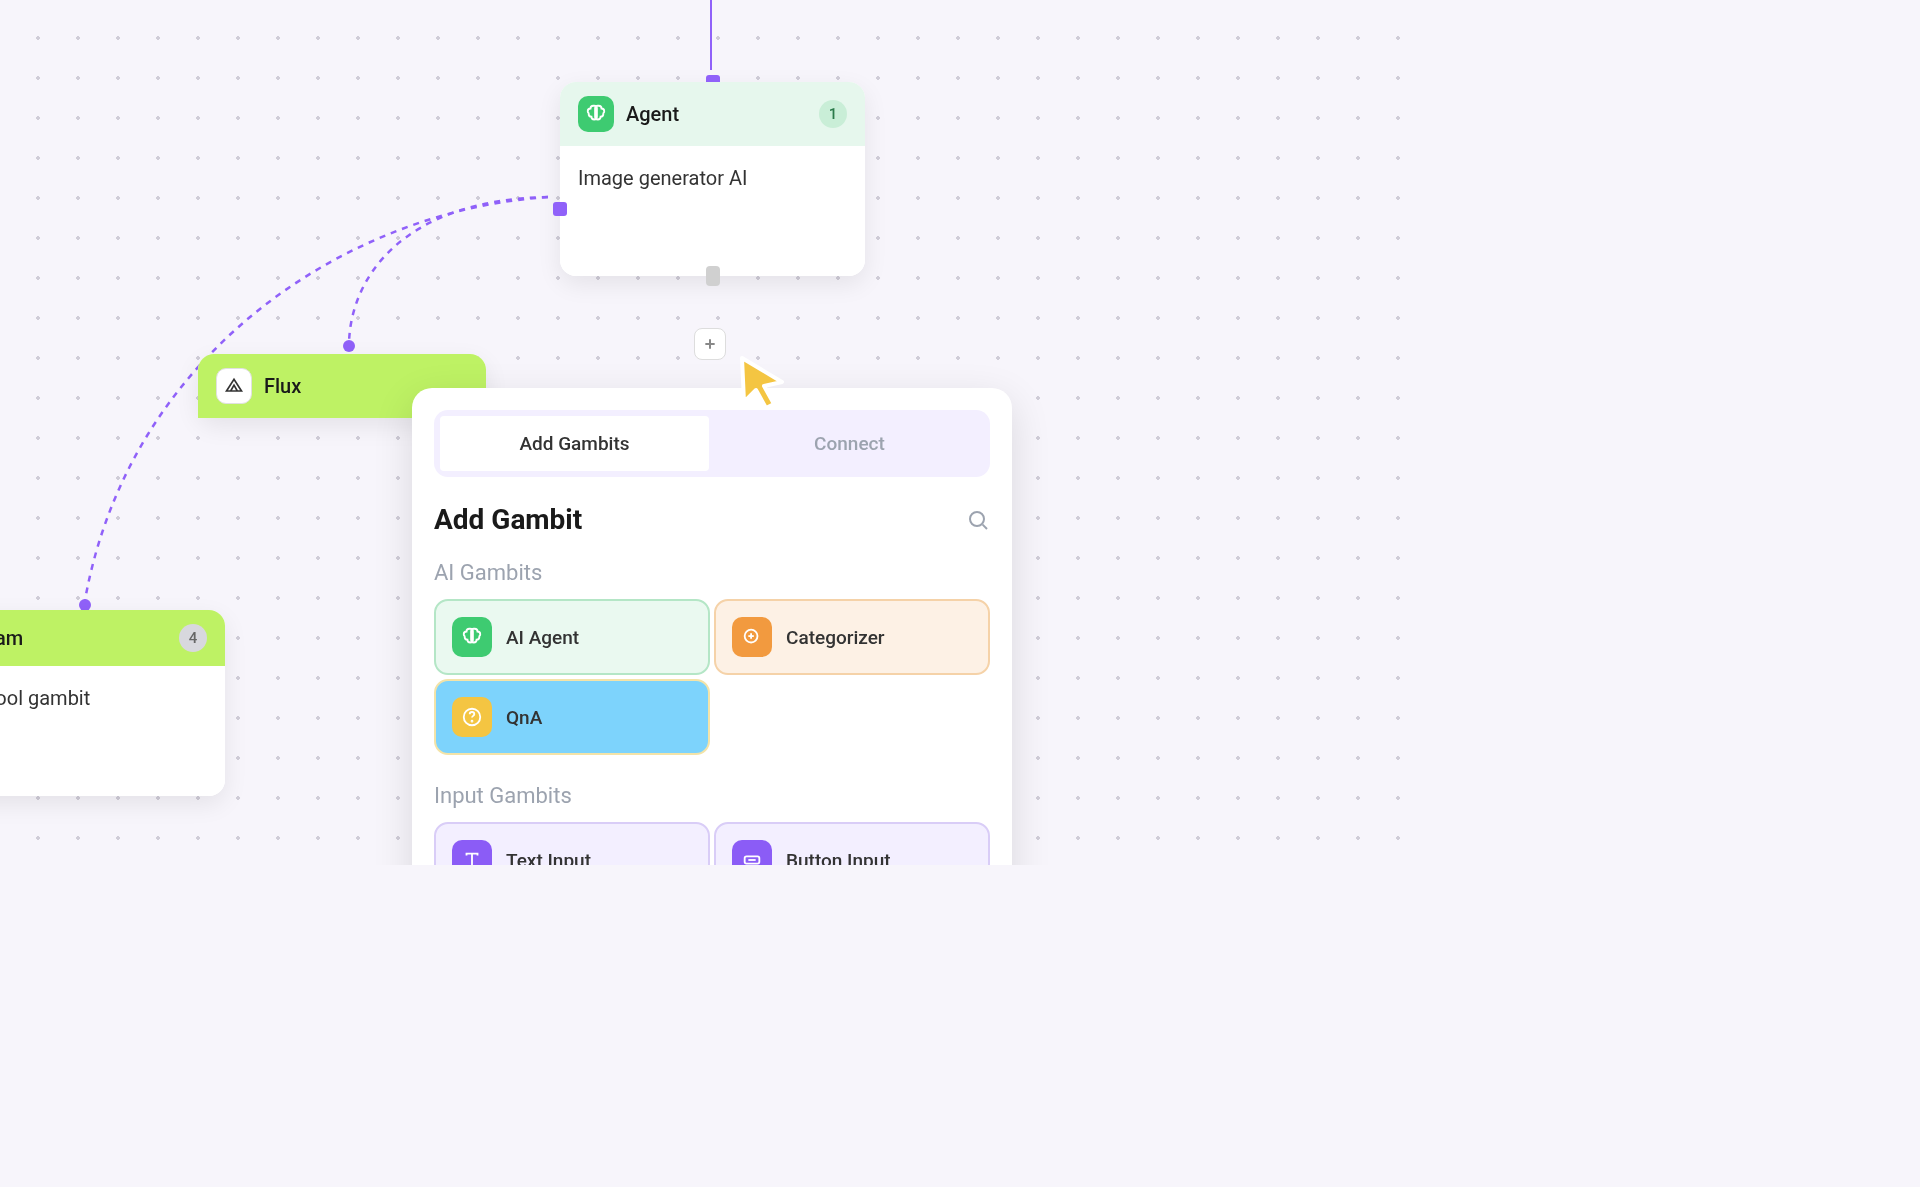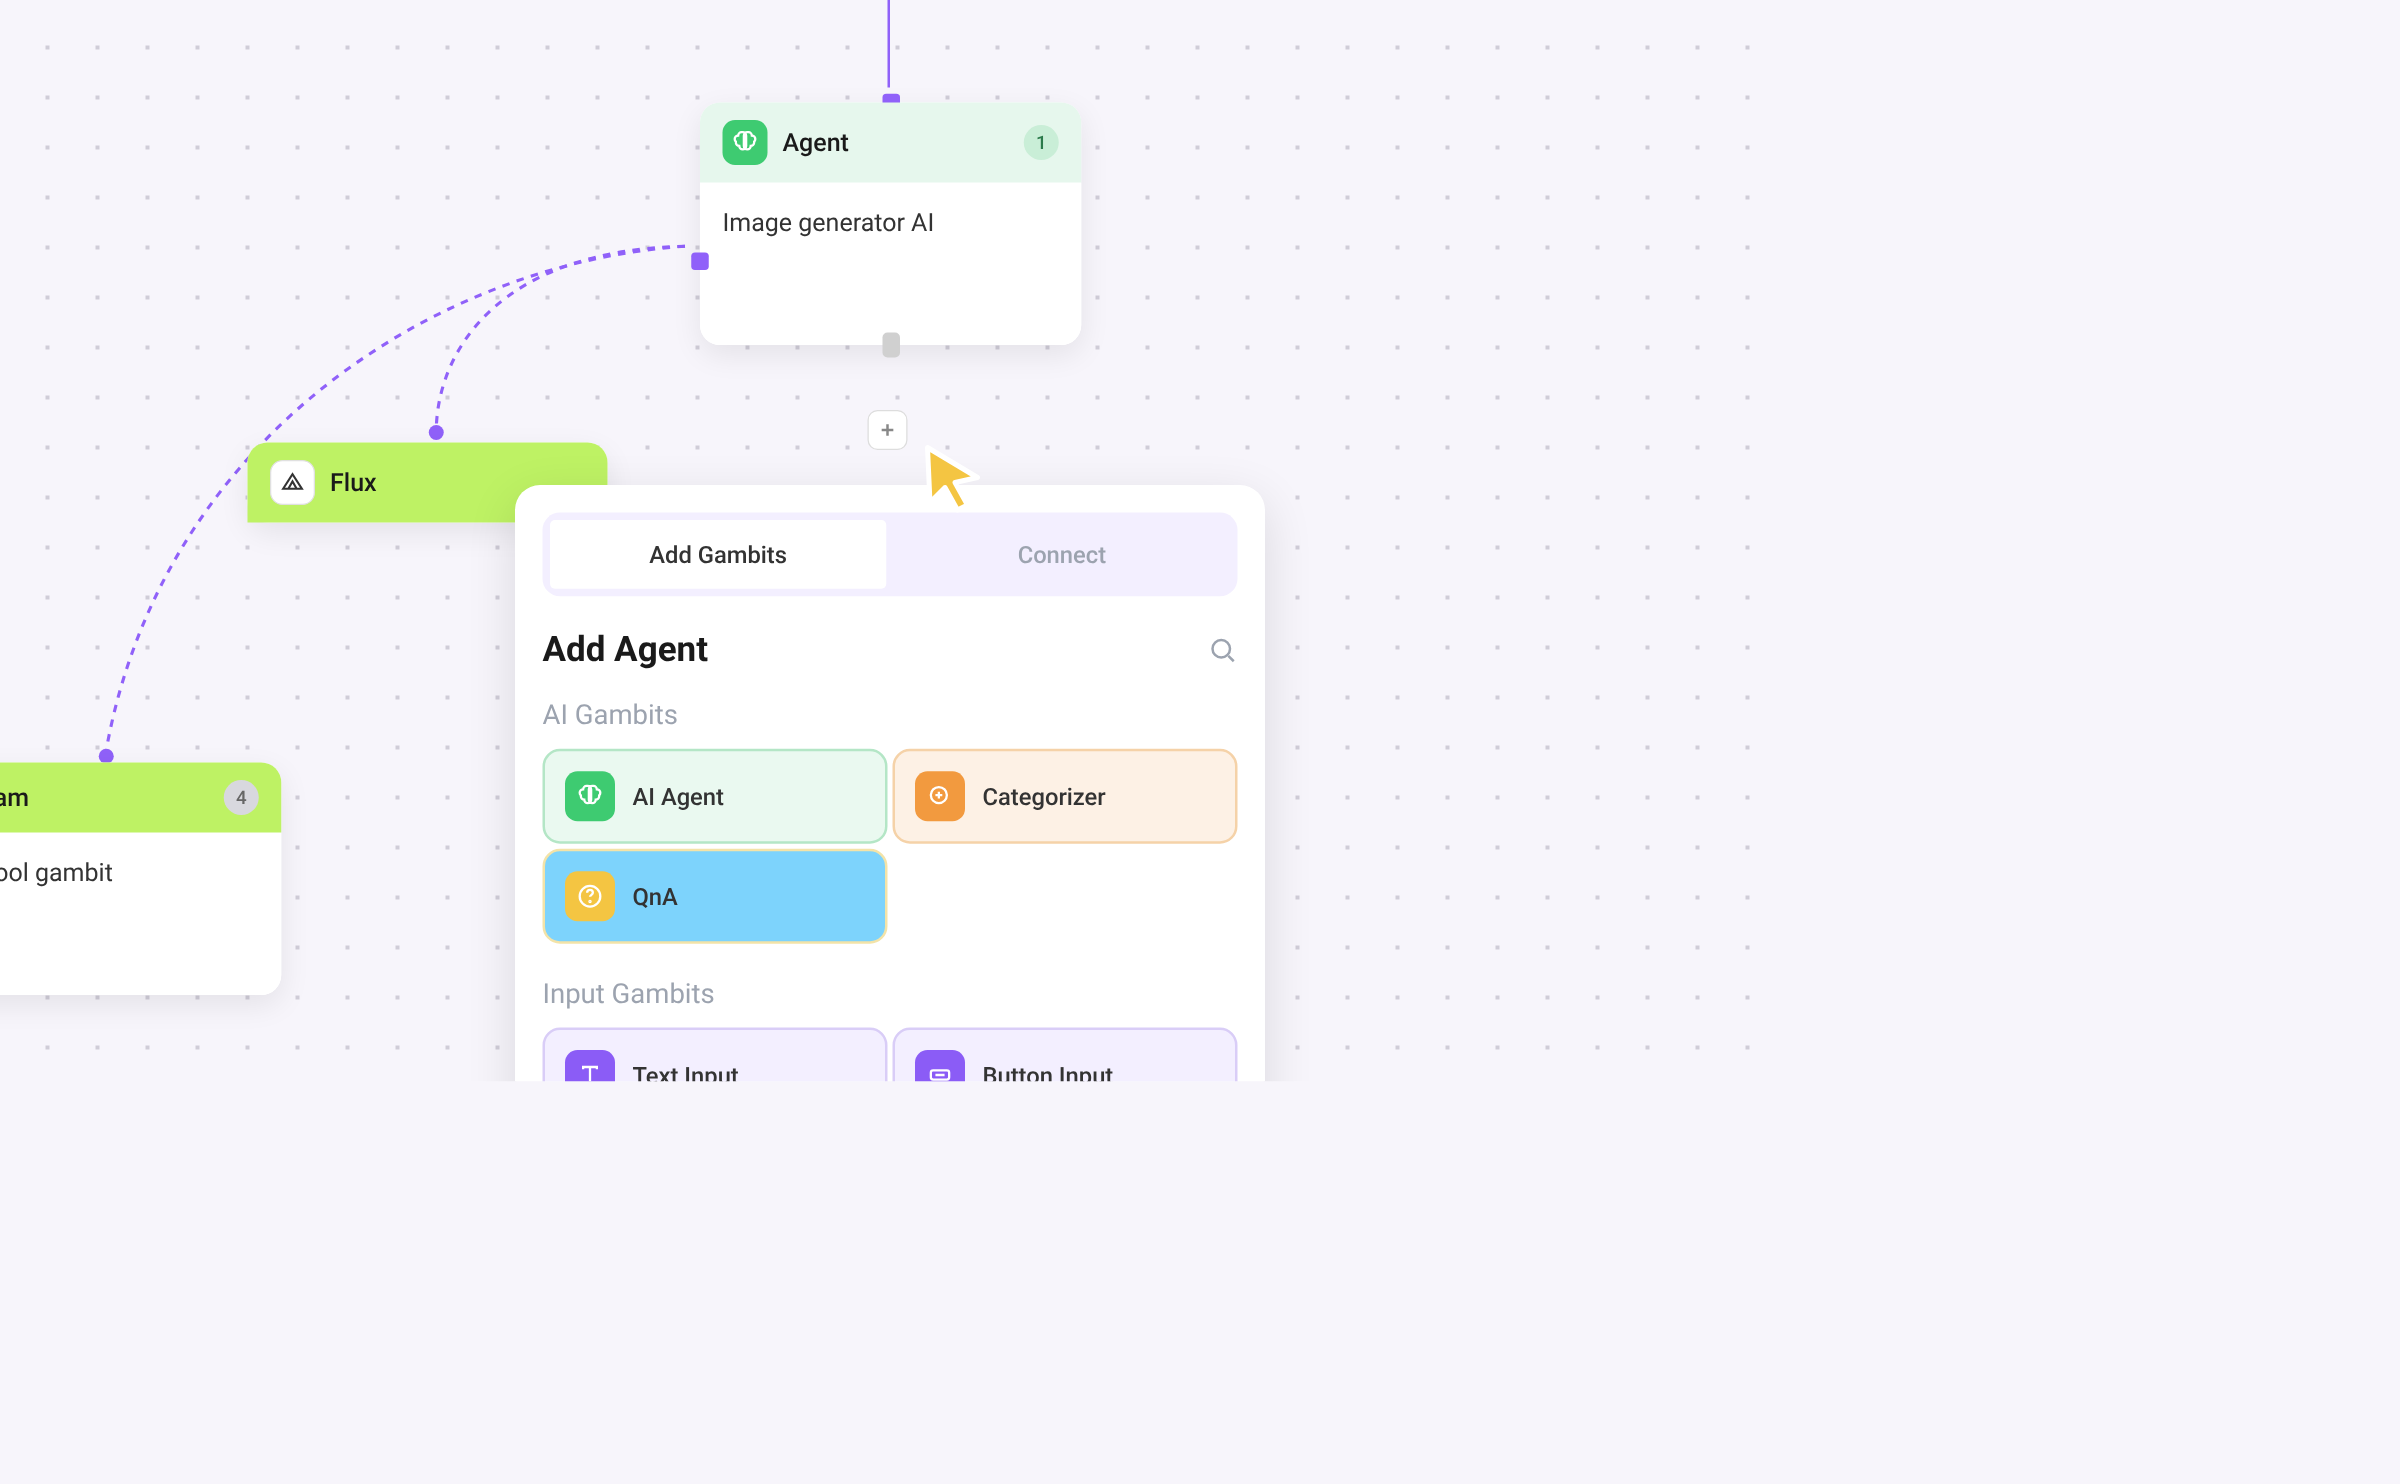--- a/index.html
+++ b/index.html
@@ -95,21 +95,21 @@
   </div>
   <div class="node-body" style="min-height:130px;">gram tool gambit</div>
 </div>
 
 <div class="panel" style="left:412px; top:388px; width:600px;">
   <div class="tabs">
     <div class="tab active">Add Gambits</div>
     <div class="tab inactive">Connect</div>
   </div>
   <div class="panel-title">
-    <span>Add Agent</span>
+    <span>Add Gambit</span>
     <span class="search-icon">
       <svg width="24" height="24" viewBox="0 0 24 24" fill="none" stroke="currentColor" stroke-width="2">
           <circle cx="11" cy="11" r="7"></circle>
           <line x1="21" y1="21" x2="16.65" y2="16.65"></line>
         </svg>
     </span>
   </div>
 
   <div class="section-label">AI Gambits</div>
   <div class="grid">

